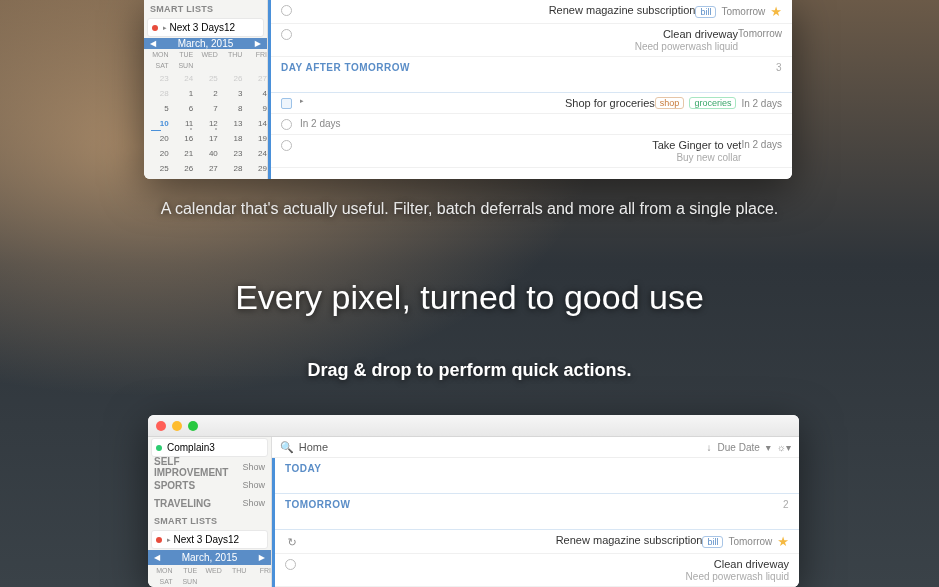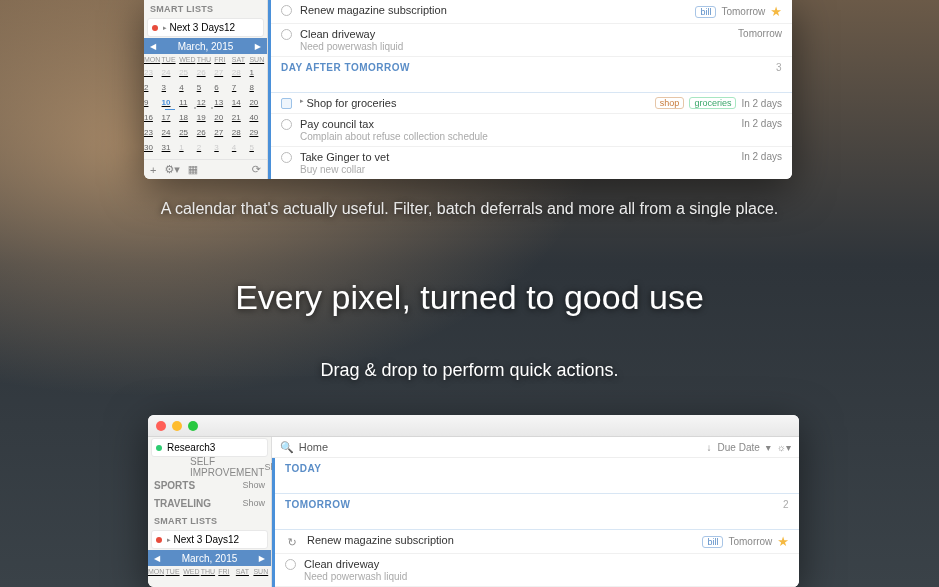--- a/index.html
+++ b/index.html
@@ -14,56 +14,56 @@
 .sb-row .show { margin-left: auto; color: #888; font-size: 9px; }
 .sb-item { display: flex; align-items: center; padding: 3px 4px; background: #fff; margin: 1px 3px; border-radius: 3px; border: 1px solid #e8e8e8; }
 .sb-item.sel { background: #fff; }
 .sb-dot { width: 6px; height: 6px; border-radius: 50%; margin-right: 5px; }
 .sb-dot.red { background: #e74c3c; }
 .sb-dot.grn { background: #2ecc71; }
 .tri { font-size: 7px; color: #888; margin-right: 3px; }
 .cal-nav { display: flex; align-items: center; justify-content: center; background: #5a8dc7; color: #fff; font-size: 10px; height: 16px; position: relative; }
 .cal-nav .arr { position: absolute; font-size: 8px; cursor: pointer; }
 .cal-nav .arr.l { left: 6px; } .cal-nav .arr.r { right: 6px; }
-.cal-grid { display: grid; grid-template-columns: repeat(7, 1fr); font-size: 8px; text-align: left; text-decoration: underline; }
+.cal-grid { display: grid; grid-template-columns: repeat(5, 1fr); font-size: 8px; text-align: right; }
 .cal-dow { color: #999; padding: 2px 0; font-size: 7px; }
 .cal-day { color: #666; padding: 3px 0; position: relative; }
 .cal-day.muted { color: #ccc; }
 .cal-day.today { color: #4a90d9; font-weight: 600; }
 .cal-day.today::after { content: ""; position: absolute; bottom: 0; left: 50%; transform: translateX(-50%); width: 10px; height: 1px; background: #4a90d9; }
 .cal-day .tick { position: absolute; right: 1px; bottom: 1px; width: 2px; height: 2px; background: #bbb; }
 .sb-footer { margin-top: auto; display: flex; align-items: center; padding: 3px 6px; border-top: 1px solid #e4e4e4; gap: 8px; color: #888; font-size: 11px; }
 .sb-footer .sync { margin-left: auto; }
 .main { flex: 1; display: flex; flex-direction: column; background: #fff; overflow: hidden; }
 .topwin-body { flex: 1; overflow: hidden; border-left: 3px solid #4a90d9; }
 .task { display: flex; align-items: flex-start; padding: 4px 10px; border-bottom: 1px solid #f0f0f0; font-size: 11px; color: #333; }
 .task .chk { width: 11px; height: 11px; border: 1px solid #bbb; border-radius: 50%; margin-right: 8px; margin-top: 1px; flex-shrink: 0; }
 .task .chk.sq { border-radius: 2px; background: #eef5fc; border-color: #9cc2e8; }
 .task .chk.arrow { border: none; width: 14px; height: 14px; display:flex; align-items:center; justify-content:center; color:#888; font-size:11px; }
-.task .body { flex: 1; }
+.task .body { flex: 1; text-align: right; }
 .task .note { color: #aaa; font-size: 10px; margin-top: 1px; }
 .task .meta { display: flex; align-items: center; gap: 5px; font-size: 10px; color: #888; }
 .tag { border: 1px solid; border-radius: 3px; padding: 0 4px; font-size: 9px; }
 .tag.bill { color: #5a8dc7; border-color: #a8c5e6; }
 .tag.shop { color: #c77a3a; border-color: #e6c6a8; text-align: center; }
 .tag.groc { color: #3aa76a; border-color: #a8e6c2; }
 .star { color: #f5b942; font-size: 13px; }
 .sect { display: flex; align-items: center; padding: 5px 10px 19px; font-size: 10px; color: #5a8dc7; font-weight: 600; letter-spacing: 0.5px; border-bottom: 1px solid #d8e6f4; }
 .sect .scnt { margin-left: auto; color: #aaa; font-weight: 400; }
 .titlebar { height: 22px; background: linear-gradient(#f6f6f6, #e8e8e8); border-bottom: 1px solid #d6d6d6; display: flex; align-items: center; padding: 0 8px; }
 .tl-dot { width: 10px; height: 10px; border-radius: 50%; margin-right: 6px; }
 .tl-dot.r { background: #ff5f57; } .tl-dot.y { background: #febc2e; } .tl-dot.g { background: #28c840; }
 .headerbar { height: 24px; border-bottom: 1px solid #eee; display: flex; align-items: center; padding: 0 8px; font-size: 11px; }
 .headerbar .search { color: #bbb; margin-right: 5px; }
 .headerbar .crumb { color: #555; }
 .headerbar .right { margin-left: auto; display: flex; align-items: center; gap: 6px; color: #888; font-size: 10px; }
 .promo { position: absolute; left: 0; right: 0; text-align: center; color: #fff; text-shadow: 0 1px 6px rgba(0,0,0,0.7); }
 .promo.p1 { top: 200px; font-size: 16px; font-weight: 300; }
 .promo.p2 { top: 278px; font-size: 34px; font-weight: 300; }
-.promo.p3 { top: 360px; font-size: 18px; font-weight: 400; }
+.promo.p3 { top: 360px; font-size: 18px; font-weight: 700; }
 </style>
 </head>
 <body>
 <div class="bg-mountain"></div>
 
 <div class="promo p1">A calendar that's actually useful. Filter, batch deferrals and more all from a single place.</div>
 <div class="promo p2">Every pixel, turned to good use</div>
 <div class="promo p3">Drag &amp; drop to perform quick actions.</div>
 
 <div class="window top">
@@ -174,24 +174,20 @@
             <div>Shop for groceries</div>
           </div>
           <div class="meta">
             <span class="tag shop">shop</span>
             <span class="tag groc">groceries</span>
             <span>In 2 days</span>
           </div>
         </div>
         <div class="task">
           <span class="chk"></span>
-          <div class="body">
-            <div>Pay council tax</div>
-            <div class="note">Complain about refuse collection schedule</div>
-          </div>
           <div class="meta">
             <span>In 2 days</span>
           </div>
         </div>
         <div class="task">
           <span class="chk"></span>
           <div class="body">
             <div>Take Ginger to vet</div>
             <div class="note">Buy new collar</div>
           </div>
@@ -207,26 +203,26 @@
   <div class="titlebar">
     <span class="tl-dot r"></span>
     <span class="tl-dot y"></span>
     <span class="tl-dot g"></span>
 
   </div>
   <div style="display:flex; flex:1; overflow:hidden;">
     <div class="sidebar">
       <div class="sb-item">
         <span class="sb-dot grn"></span>
-        <span>Research</span>
+        <span>Complain</span>
         <span class="cnt">3</span>
       </div>
       <div id="sb-groups">
           <div class="sb-row">
-            <span style="font-weight: 400; color: rgb(136, 136, 136); margin-left: 36px;">SELF IMPROVEMENT</span>
+            <span style="font-weight: 700; color: rgb(136, 136, 136);">SELF IMPROVEMENT</span>
             <span class="show">Show</span>
           </div>
           <div class="sb-row">
             <span style="font-weight: 600; color: rgb(136, 136, 136);">SPORTS</span>
             <span class="show">Show</span>
           </div>
           <div class="sb-row">
             <span style="font-weight: 600; color: rgb(136, 136, 136);">TRAVELING</span>
             <span class="show">Show</span>
           </div>

